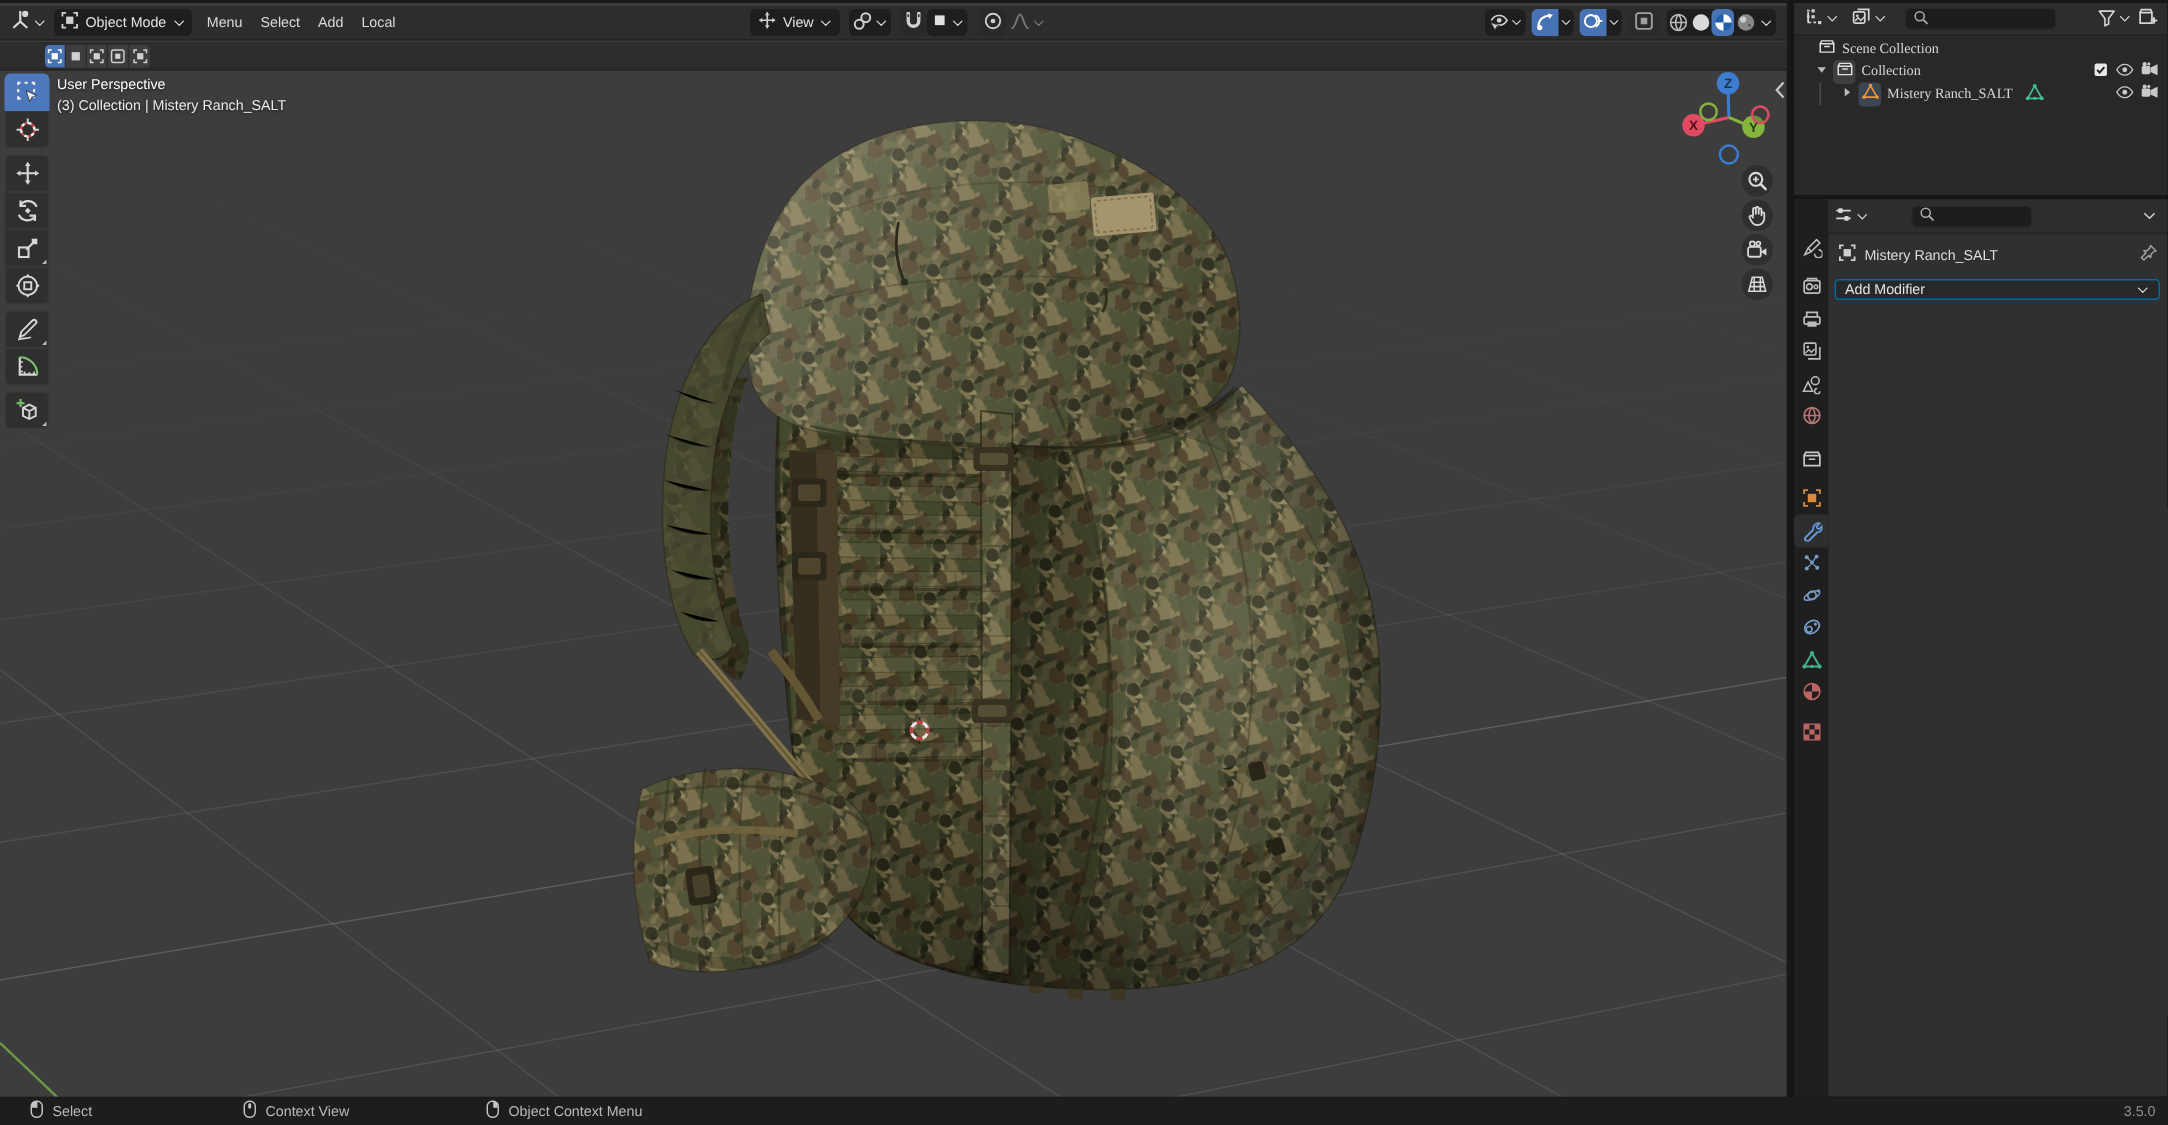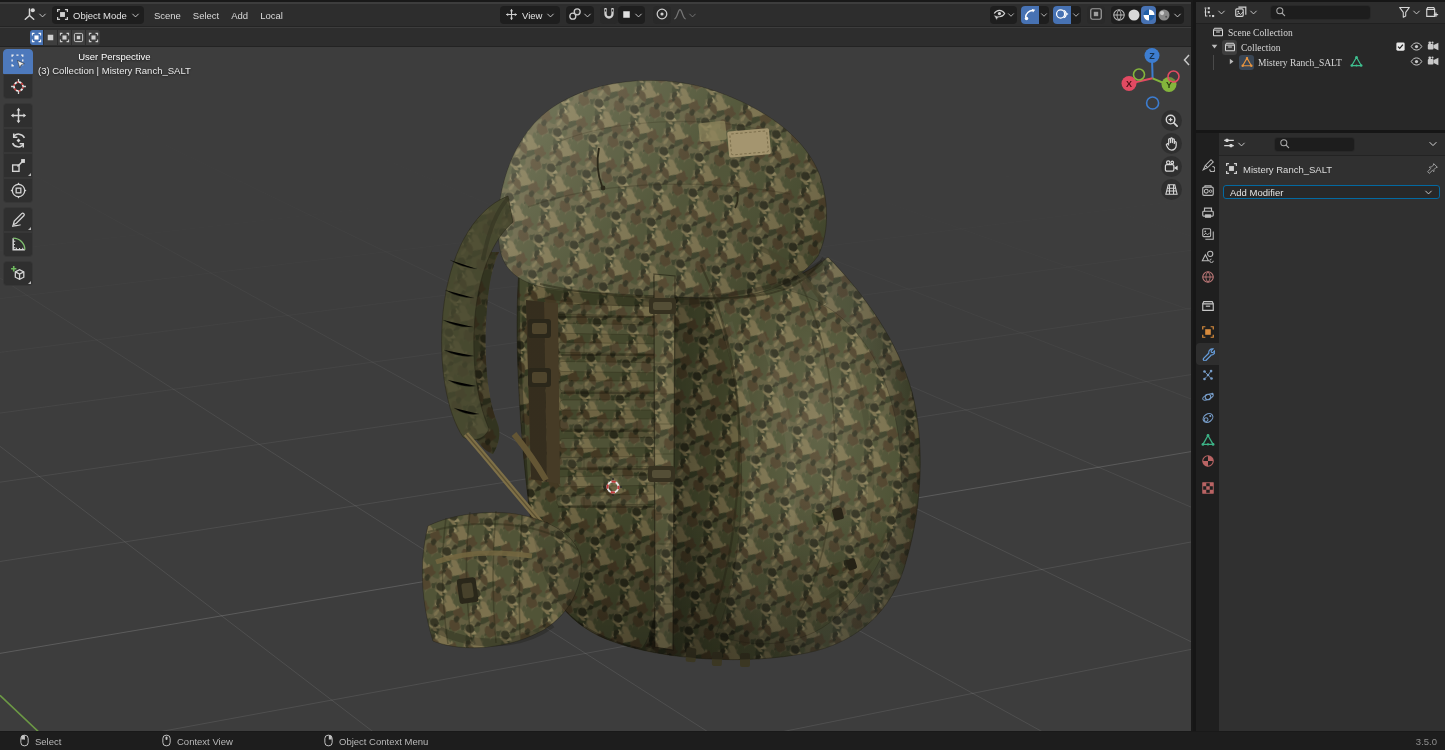--- a/index.html
+++ b/index.html
@@ -4,21 +4,21 @@
 <style>
   * { margin:0; padding:0; box-sizing:border-box; user-select:none; }
   html,body { width:1445px; height:750px; overflow:hidden; background:#111; }
   body { font-family:"Liberation Sans","DejaVu Sans",sans-serif; font-size:9.5px; color:#d9d9d9; position:relative; }
   #app { position:absolute; inset:0; width:1445px; height:750px; background:#191919; }
 
   
   #viewport { position:absolute; left:0; top:0; width:1191px; height:731px; background:#3d3d3d; overflow:hidden; border-top:2px solid #191919; }
   #vp-canvas { position:absolute; left:0; top:0; }
   .vp-row { position:absolute; left:0; width:100%; display:flex; align-items:center; }
-  #vp-header { top:2px; height:23px; background:#2d2d2d; border-bottom:1px solid #242424; padding:0 20px; z-index:20; }
+  #vp-header { top:2px; height:23px; background:#2d2d2d; border-bottom:1px solid #242424; padding:0 4px; z-index:20; }
   #vp-toolsettings { top:26px; height:19px; background:#2d2d2d; border-bottom:1px solid #232323; padding:0 4px; z-index:20; }
   .hbtn { display:flex; align-items:center; gap:1px; padding:0 2px; height:18px; border-radius:4px; }
   .dark { background:#1e1e1e; }
   .menu-item { padding:0 6px; height:18px; display:flex; align-items:center; border-radius:4px; color:#dadada; }
   .mode-label, .pill-label { color:#e3e3e3; padding:0 3px; white-space:nowrap; }
   .toggle-on { background:#4772b3; }
   .shade-group { display:flex; background:#1e1e1e; border-radius:4px; height:18px; align-items:center; }
   .shade-btn { width:15px; height:18px; display:flex; align-items:center; justify-content:center; border-radius:4px; }
   .shade-btn.on { background:#4772b3; }
 
@@ -33,21 +33,21 @@
   #toolbar { position:absolute; left:3px; top:47px; width:30px; z-index:10; display:flex; flex-direction:column; }
   .tool-btn { width:30px; height:25px; background:#2f2f2f; border:1px solid #3d3d3d99; display:flex; align-items:center; justify-content:center; position:relative; }
   .tool-btn.grp-top { border-radius:4px 4px 0 0; }
   .tool-btn.grp-bot { border-radius:0 0 4px 4px; }
   .tool-btn.single { border-radius:4px; }
   .tool-btn.active { background:#4d79bc; border-color:#4d79bc; }
   .tool-gap { height:4px; }
   .subtool-tri { position:absolute; right:1.5px; bottom:1.5px; width:0; height:0; border-left:3.5px solid transparent; border-bottom:3.5px solid #b9b9b9; }
 
   
-  #vp-overlay-text { position:absolute; left:38px; top:48px; z-index:5; color:#ffffff; text-shadow:0 1px 2px rgba(0,0,0,0.55); line-height:14px; font-size:9.5px;text-align:center; }
+  #vp-overlay-text { position:absolute; left:38px; top:48px; z-index:5; color:#ffffff; text-shadow:0 1px 2px rgba(0,0,0,0.55); line-height:14px; font-size:9.5px; }
   #vp-overlay-text .dim2 { color:#eaeaea; }
 
   
   #vp-options { position:absolute; right:7px; top:27px; z-index:5; display:flex; align-items:center; gap:2px; padding:2px 4px; border-radius:4px; color:#e8e8e8; }
 
   
   #vp-collapse { position:absolute; right:0px; top:51px; z-index:5; width:9px; height:14px; display:flex; align-items:center; color:#bbb; }
 
   
   #nav-gizmo { position:absolute; right:1px; top:39px; z-index:6; }
@@ -408,21 +408,21 @@
         <span><svg width="13" height="13" viewBox="0 0 16 16" fill="none">
               <path d="M2 5V2h3M11 2h3v3M14 11v3h-3M5 14H2v-3" stroke="#cfcfcf" stroke-width="1.5"></path>
               <rect x="5" y="5" width="6" height="6" fill="#cfcfcf"></rect>
             </svg></span>
         <span class="mode-label">Object Mode</span>
         <svg width="9" height="9" viewBox="0 0 16 16" fill="none">
             <path d="M3 5.5l5 5 5-5" stroke="#d5d5d5" stroke-width="1.6" stroke-linecap="round" stroke-linejoin="round"></path>
           </svg>
       </div>
       <div style="width:4px"></div>
-      <div class="menu-item">Scene</div>
+      <div class="menu-item">Menu</div>
       <div class="menu-item">Select</div>
       <div class="menu-item">Add</div>
       <div class="menu-item">Local</div>
 
       <div style="position:absolute; left:500px; display:flex; align-items:center;">
         <div class="hbtn dark" style="padding:0 5px;">
           <span><svg width="13" height="13" viewBox="0 0 16 16" fill="none">
                 <path d="M8 1.5v13M1.5 8h13" stroke="#cfcfcf" stroke-width="1.4"></path>
                 <path d="M8 1.5l-2 2.4h4zM8 14.5l-2-2.4h4zM1.5 8l2.4-2v4zM14.5 8l-2.4-2v4z" fill="#cfcfcf"></path>
               </svg></span>

